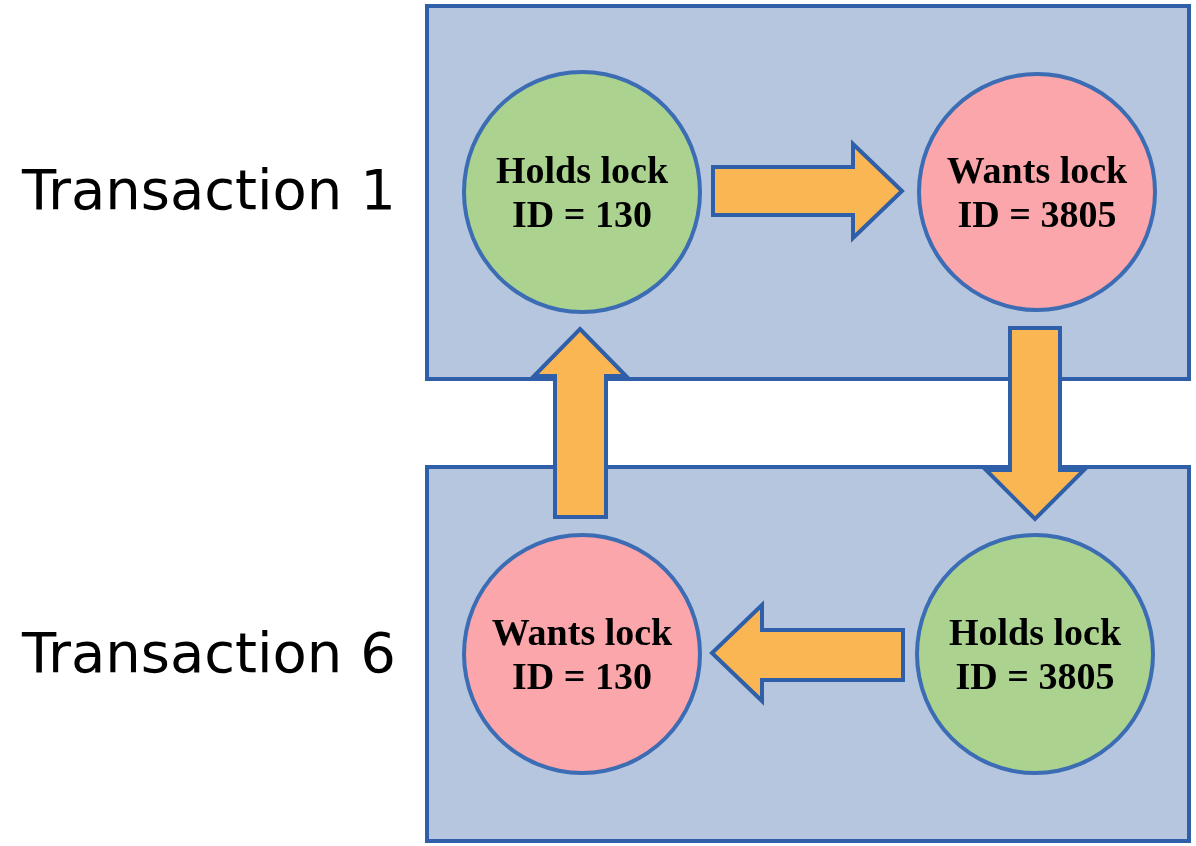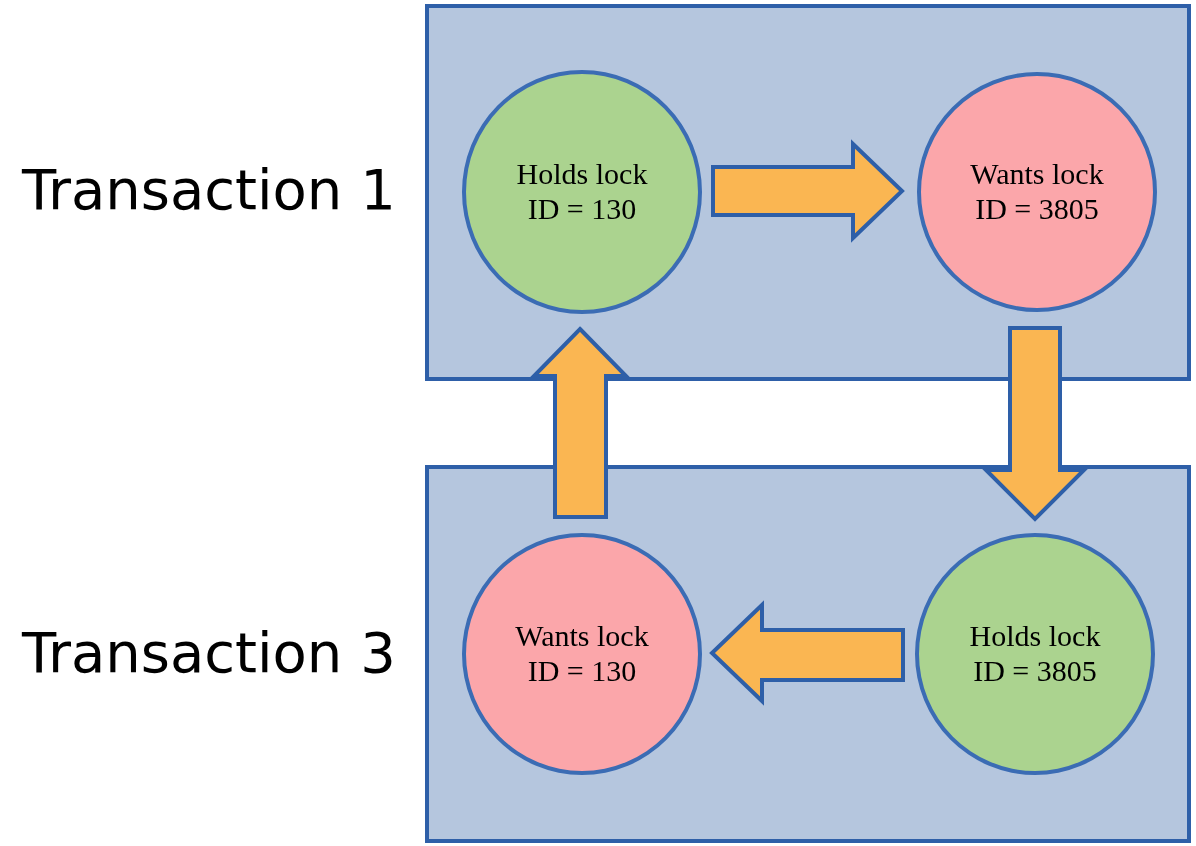--- a/index.html
+++ b/index.html
@@ -39,45 +39,46 @@
     display: flex;
     flex-direction: column;
     align-items: center;
     justify-content: center;
     text-align: center;
   }
   .node.holds { background: var(--holds-fill); }
   .node.wants { background: var(--wants-fill); align-items: center; }
   .node-line {
     font-family: "Liberation Serif", serif;
-    font-size: 30px;
+    font-size: 38px;
     line-height: 1.16;
     color: var(--text);
     white-space: nowrap;
+    font-weight: bold;
   }
   svg.arrows {
     position: absolute;
     left: 0;
     top: 0;
     pointer-events: none;
   }
   .arrow {
     fill: var(--arrow-fill);
     stroke: var(--arrow-border);
     stroke-width: 4;
     stroke-linejoin: miter;
   }
 </style>
 </head>
 <body>
 
 <div class="canvas">
 
   <div class="txn-label" style="top:159px;">Transaction 1</div>
-  <div class="txn-label" style="top:622px;">Transaction 3</div>
+  <div class="txn-label" style="top:622px;">Transaction 6</div>
 
   <div class="txn-box" style="left:425px; top:4px; width:766px; height:377px;"></div>
   <div class="txn-box" style="left:425px; top:465px; width:766px; height:378px;"></div>
 
   <div class="node holds" style="left:462px; top:70px; width:240px; height:244px;">
     <div class="node-line">Holds lock</div>
     <div class="node-line">ID = 130</div>
   </div>
 
   <div class="node wants" style="left:917px; top:72px; width:240px; height:240px;">

